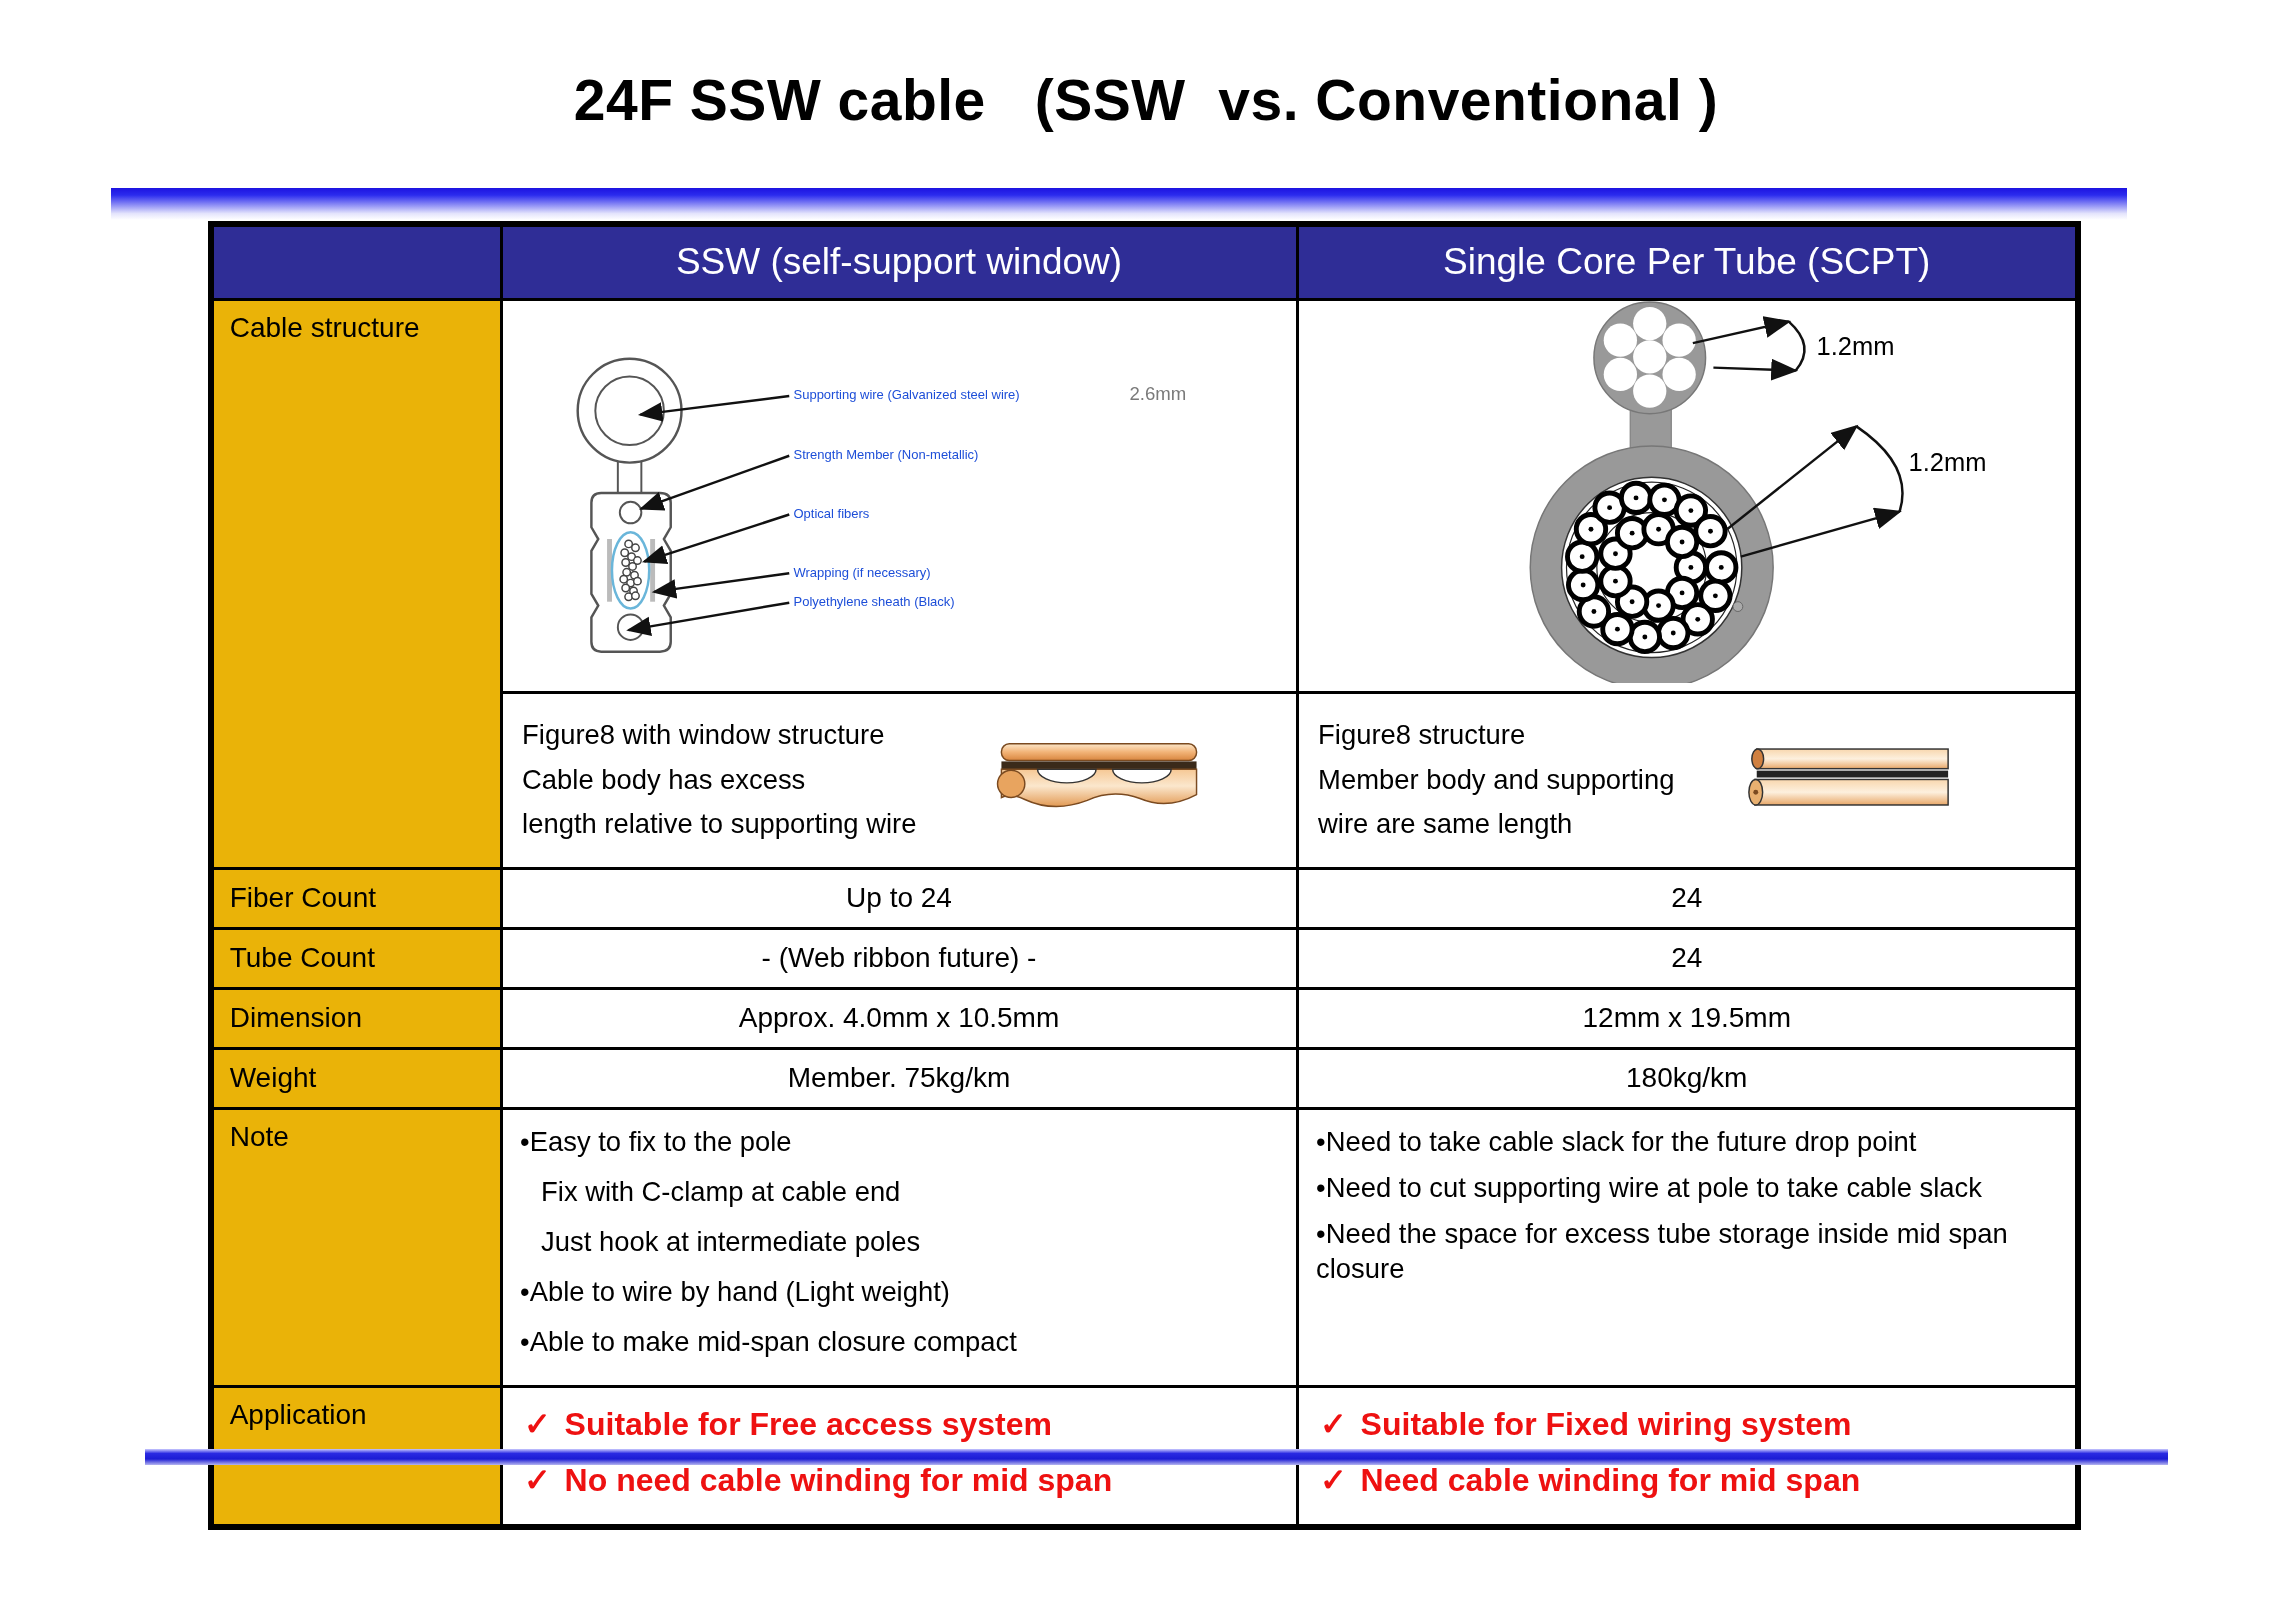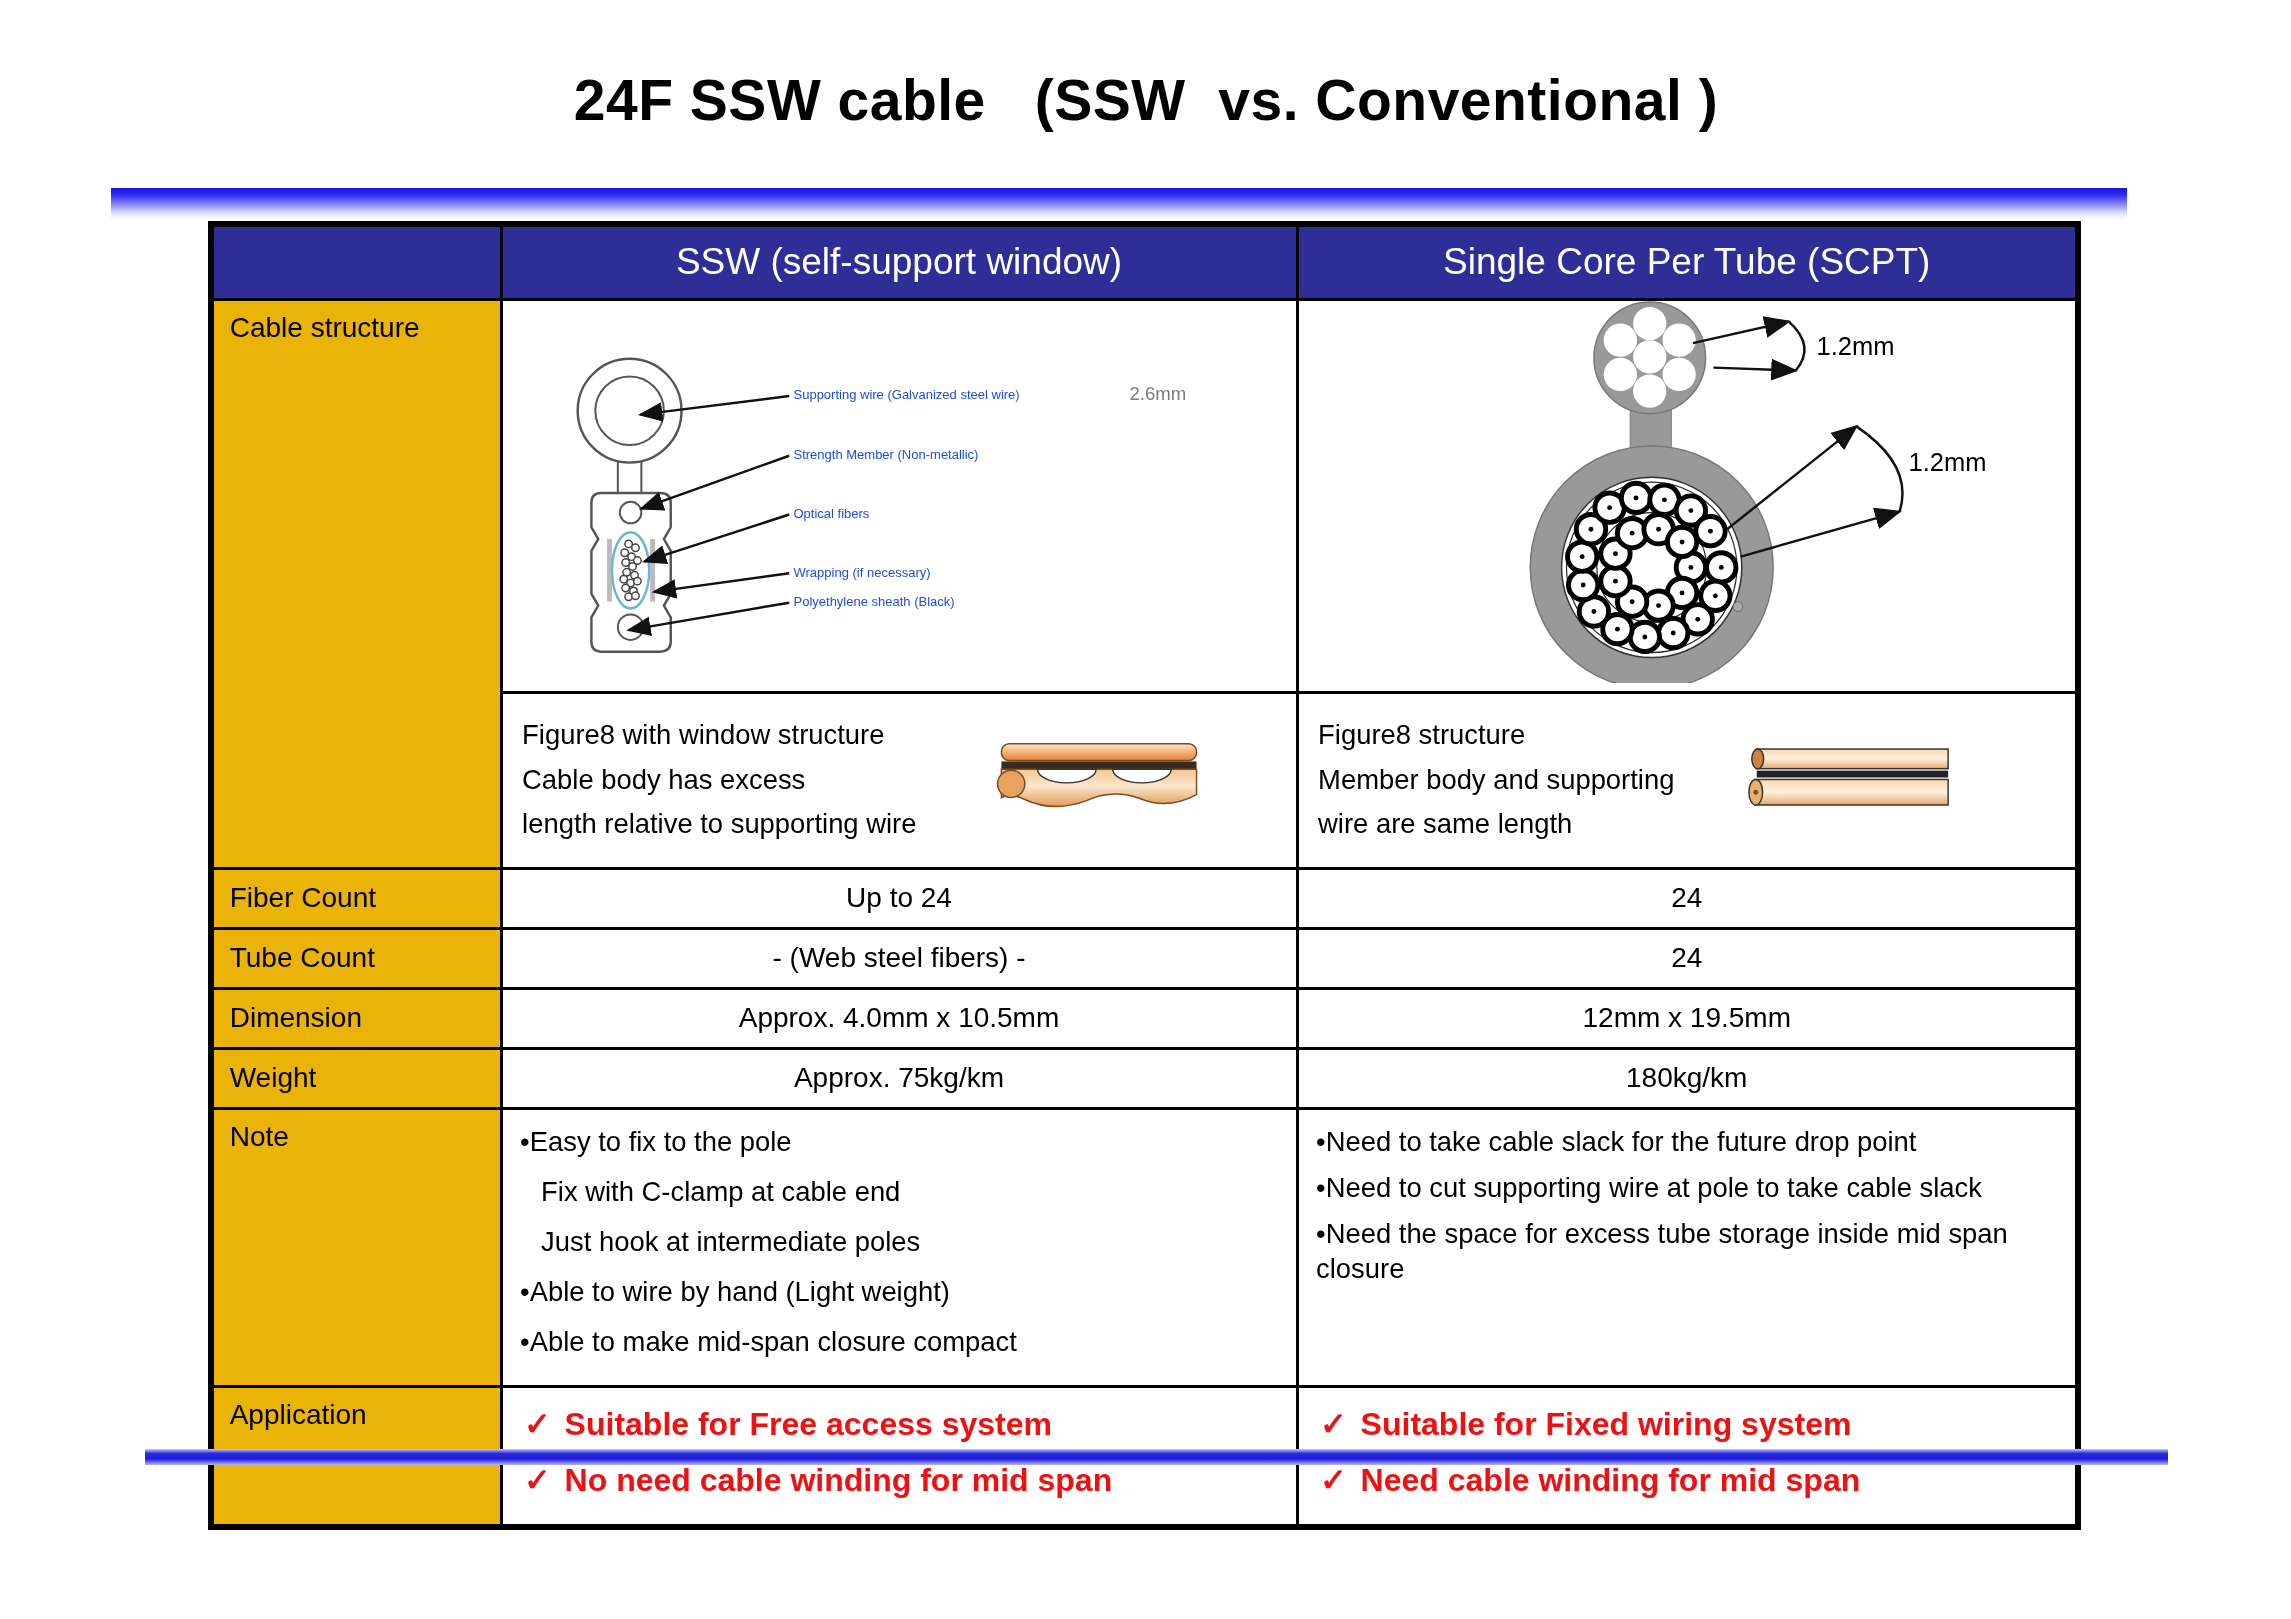--- a/index.html
+++ b/index.html
@@ -294,31 +294,31 @@
       </td>
     </tr>
 
     <tr style="height:60px">
       <td class="rowlabel">Fiber Count</td>
       <td class="val">Up to 24</td>
       <td class="val">24</td>
     </tr>
     <tr style="height:60px">
       <td class="rowlabel">Tube Count</td>
-      <td class="val">-  (Web steel fibers) -</td>
+      <td class="val">-  (Web ribbon future) -</td>
       <td class="val">24</td>
     </tr>
     <tr style="height:60px">
       <td class="rowlabel">Dimension</td>
       <td class="val">Approx. 4.0mm x 10.5mm</td>
       <td class="val">12mm x 19.5mm</td>
     </tr>
     <tr style="height:60px">
       <td class="rowlabel">Weight</td>
-      <td class="val">Approx. 75kg/km</td>
+      <td class="val">Member. 75kg/km</td>
       <td class="val">180kg/km</td>
     </tr>
 
     <tr style="height:223px">
       <td class="rowlabel top">Note</td>
       <td class="note">
         <div class="nline">•Easy to fix to the pole</div>
         <div class="nline indent">Fix with C-clamp at cable end</div>
         <div class="nline indent">Just hook at intermediate poles</div>
         <div class="nline">•Able to wire by hand (Light weight)</div>

